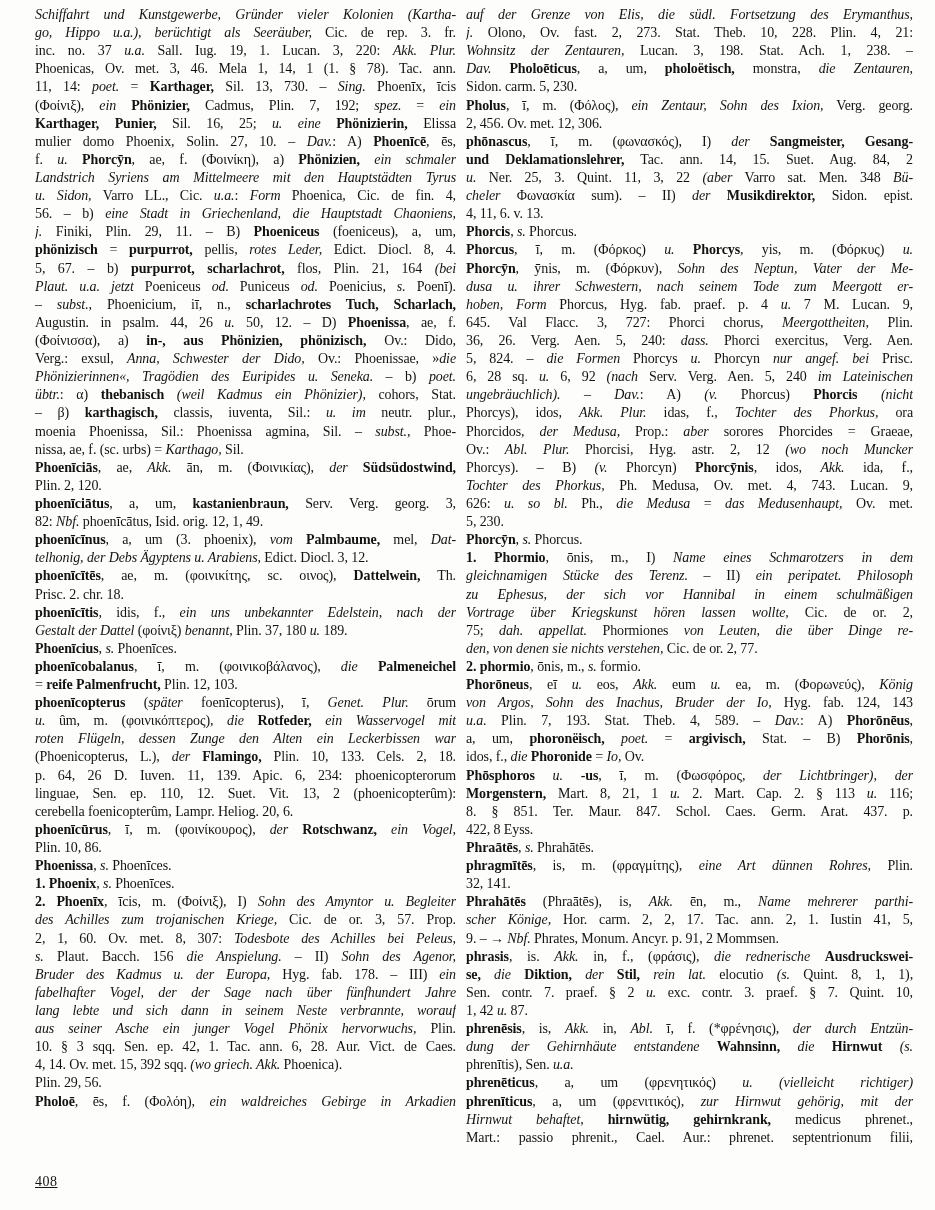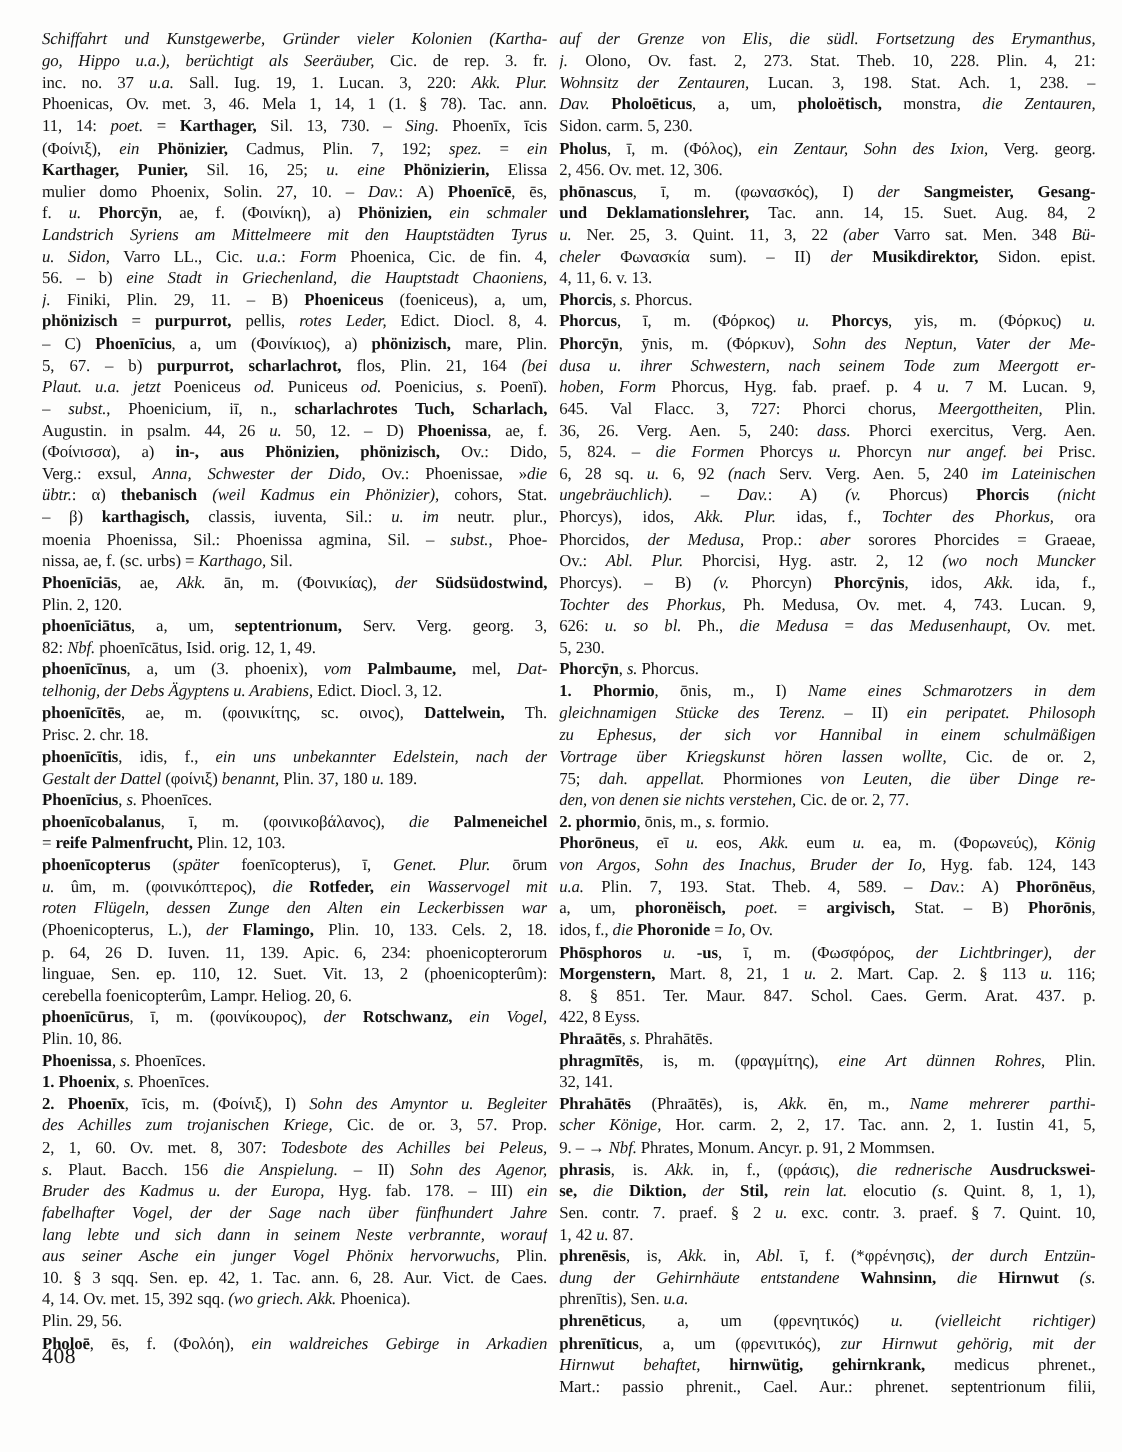--- a/index.html
+++ b/index.html
@@ -2,36 +2,36 @@
 <html><head>
 <meta charset="utf-8">
 <style>
   html,body{margin:0;padding:0;}
   body{
     width:935px;height:1210px;background:#ffffff;
     font-family:"Liberation Serif","DejaVu Serif",serif;
     color:#131313;
   }
   .page{position:relative;width:935px;height:1210px;background:#fdfdfc;overflow:hidden;}
-  .cols{position:absolute;left:35px;top:25px;display:flex;gap:10px;}
+  .cols{position:absolute;left:35px;top:6px;display:flex;gap:10px;}
   .col{overflow:hidden;font-size:14px;line-height:18.12px;letter-spacing:-0.1px;}
   .col-left{width:421px;}
   .col-right{width:447px;}
   .line{
     height:18.12px;overflow:hidden;white-space:normal;
     text-align:justify;text-align-last:justify;
   }
   .line.end{text-align-last:left;}
   .b{font-weight:700;}
   .i{font-style:italic;}
   .bi{font-weight:700;}
   .u{}
   .pageno{
-    position:absolute;left:35px;top:1120px;
-    font-size:18px;letter-spacing:0.5px;
+    position:absolute;left:35px;top:1174px;
+    font-size:14px;letter-spacing:0.5px;text-decoration:underline;
   }
 </style>
 </head>
 <body>
 
 <div class="page">
   <div class="cols">
     <div class="col col-left">
         <div class="line"><span class="i">Schiffahrt und Kunstgewerbe, Gründer vieler Kolonien (Kartha-</span></div>
         <div class="line"><span class="i">go, Hippo u.a.), berüchtigt als Seeräuber,</span> Cic. de rep. 3. fr.</div>
@@ -40,34 +40,34 @@
         <div class="line">11, 14: <span class="i">poet.</span> = <span class="bi">Karthager,</span> Sil. 13, 730. – <span class="i">Sing.</span> Phoenīx, īcis</div>
         <div class="line">(Φοίνιξ), <span class="i">ein</span> <span class="bi">Phönizier,</span> Cadmus, Plin. 7, 192; <span class="i">spez.</span> = <span class="i">ein</span></div>
         <div class="line"><span class="bi">Karthager, Punier,</span> Sil. 16, 25; <span class="i">u. eine</span> <span class="bi">Phönizierin,</span> Elissa</div>
         <div class="line">mulier domo Phoenix, Solin. 27, 10. – <span class="i">Dav.</span>: A) <span class="b">Phoenīcē</span>, ēs,</div>
         <div class="line">f. <span class="i">u.</span> <span class="b">Phorcȳn</span>, ae, f. (Φοινίκη), a) <span class="bi">Phönizien,</span> <span class="i">ein schmaler</span></div>
         <div class="line"><span class="i">Landstrich Syriens am Mittelmeere mit den Hauptstädten Tyrus</span></div>
         <div class="line"><span class="i">u. Sidon,</span> Varro LL., Cic. <span class="i">u.a.</span>: <span class="i">Form</span> Phoenica, Cic. de fin. 4,</div>
         <div class="line">56. – b) <span class="i">eine Stadt in Griechenland, die Hauptstadt Chaoniens,</span></div>
         <div class="line"><span class="i">j.</span> Finiki, Plin. 29, 11. – B) <span class="b">Phoeniceus</span> (foeniceus), a, um,</div>
         <div class="line"><span class="bi">phönizisch</span> = <span class="bi">purpurrot,</span> pellis, <span class="i">rotes Leder,</span> Edict. Diocl. 8, 4.</div>
-        <div class="line">– C) <span class="b">Phoenīcius</span>, a, um (Φοινίκιος), a) <span class="bi">phönizisch,</span> mare, Plin.</div>
         <div class="line">5, 67. – b) <span class="bi">purpurrot, scharlachrot,</span> flos, Plin. 21, 164 <span class="i">(bei</span></div>
         <div class="line"><span class="i">Plaut. u.a. jetzt</span> Poeniceus <span class="i">od.</span> Puniceus <span class="i">od.</span> Poenicius, <span class="i">s.</span> Poenī).</div>
         <div class="line">– <span class="i">subst.</span>, Phoenicium, iī, n., <span class="bi">scharlachrotes Tuch, Scharlach,</span></div>
         <div class="line">Augustin. in psalm. 44, 26 <span class="i">u.</span> 50, 12. – D) <span class="b">Phoenissa</span>, ae, f.</div>
         <div class="line">(Φοίνισσα), a) <span class="bi">in-, aus Phönizien, phönizisch,</span> Ov.: Dido,</div>
         <div class="line">Verg.: exsul, <span class="i">Anna, Schwester der Dido,</span> Ov.: Phoenissae, »<span class="i">die</span></div>
+        <div class="line"><span class="i">Phönizierinnen«, Tragödien des Euripides u. Seneka.</span> – b) <span class="i">poet.</span></div>
         <div class="line"><span class="i">übtr.</span>: α) <span class="bi">thebanisch</span> <span class="i">(weil Kadmus ein Phönizier),</span> cohors, Stat.</div>
         <div class="line">– β) <span class="bi">karthagisch,</span> classis, iuventa, Sil.: <span class="i">u. im</span> neutr. plur.,</div>
         <div class="line">moenia Phoenissa, Sil.: Phoenissa agmina, Sil. – <span class="i">subst.</span>, Phoe-</div>
         <div class="line end">nissa, ae, f. (sc. urbs) = <span class="i">Karthago,</span> Sil.</div>
         <div class="line"><span class="b">Phoenīciās</span>, ae, <span class="i">Akk.</span> ān, m. (Φοινικίας), <span class="i">der</span> <span class="bi">Südsüdostwind,</span></div>
         <div class="line end">Plin. 2, 120.</div>
-        <div class="line"><span class="b">phoenīciātus</span>, a, um, <span class="bi">septentrionum,</span> Serv. Verg. georg. 3,</div>
+        <div class="line"><span class="b">phoenīciātus</span>, a, um, <span class="bi">kastanienbraun,</span> Serv. Verg. georg. 3,</div>
         <div class="line end">82: <span class="i">Nbf.</span> phoenīcātus, Isid. orig. 12, 1, 49.</div>
         <div class="line"><span class="b">phoenīcīnus</span>, a, um (3. phoenix), <span class="i">vom</span> <span class="bi">Palmbaume,</span> mel, <span class="i">Dat-</span></div>
         <div class="line end"><span class="i">telhonig, der Debs Ägyptens u. Arabiens,</span> Edict. Diocl. 3, 12.</div>
         <div class="line"><span class="b">phoenīcītēs</span>, ae, m. (φοινικίτης, sc. οινος), <span class="bi">Dattelwein,</span> Th.</div>
         <div class="line end">Prisc. 2. chr. 18.</div>
         <div class="line"><span class="b">phoenīcītis</span>, idis, f., <span class="i">ein uns unbekannter Edelstein, nach der</span></div>
         <div class="line end"><span class="i">Gestalt der Dattel</span> (φοίνιξ) <span class="i">benannt,</span> Plin. 37, 180 <span class="i">u.</span> 189.</div>
         <div class="line end"><span class="b">Phoenīcius</span>, <span class="i">s.</span> Phoenīces.</div>
         <div class="line"><span class="b">phoenīcobalanus</span>, ī, m. (φοινικοβάλανος), <span class="i">die</span> <span class="bi">Palmeneichel</span></div>
         <div class="line end">= <span class="bi">reife Palmenfrucht,</span> Plin. 12, 103.</div>

